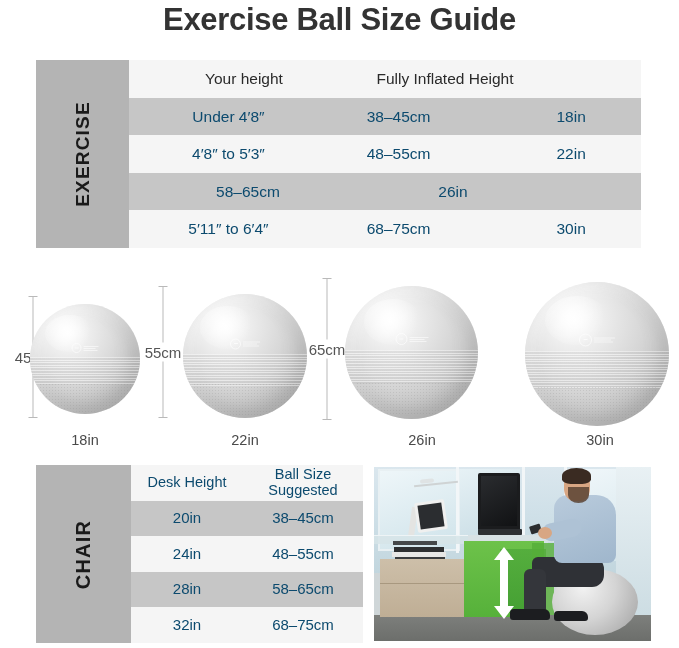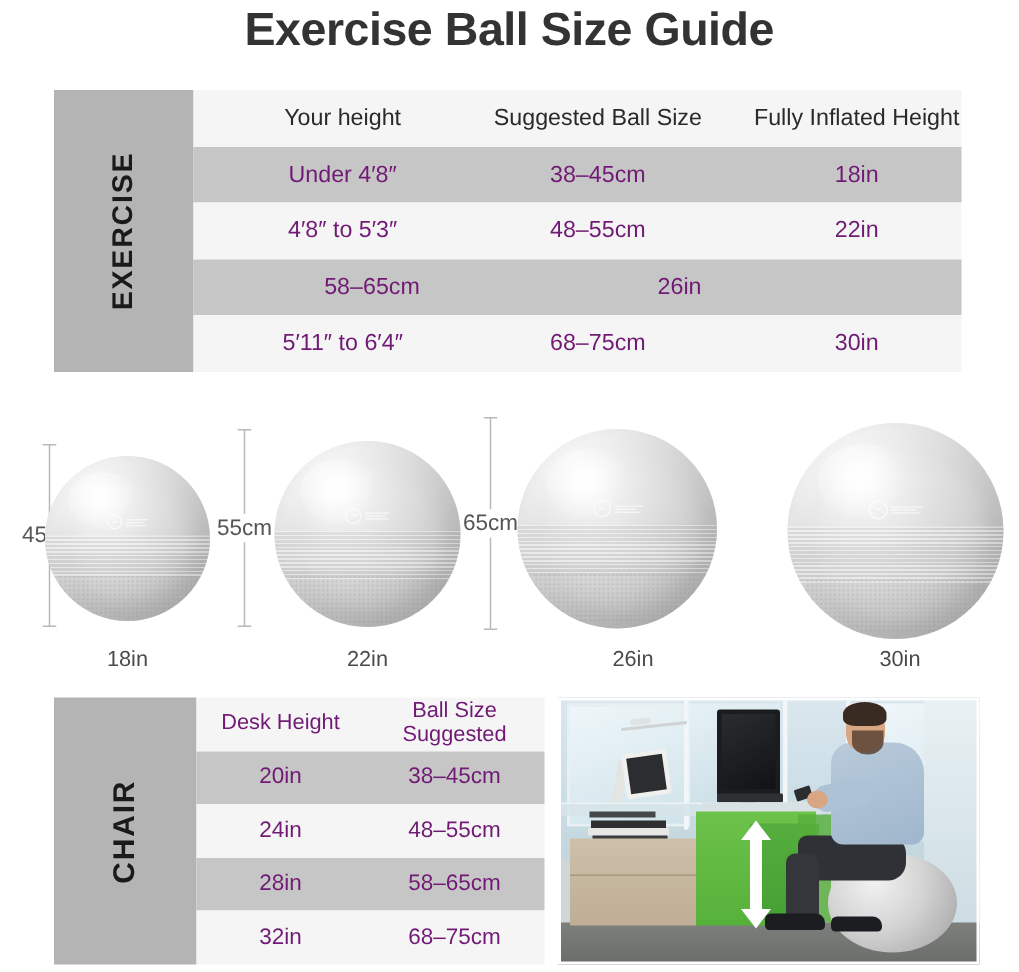--- a/index.html
+++ b/index.html
@@ -38,21 +38,21 @@
     font-weight:bold;
     color:#1a1a1a;
     letter-spacing:1.2px;
   }
   .grid{position:absolute;top:0;}
   .row{display:flex;width:100%;align-items:center;}
   .row.light{background:#f5f5f5;}
   .row.dark{background:#c6c6c6;}
   .cell{
     text-align:center;
-    color:#701a75;
+    color:#0c4a6e;
     line-height:1.12;
   }
 
   
   #exercise-table{left:36px;top:60px;width:605px;height:188px;}
   #exercise-table .side-tab{width:93px;height:188px;}
   #exercise-table .side-tab span{font-size:19px;}
   #exercise-table .grid{left:93px;width:512px;}
   #exercise-table .row{height:37.6px;}
   #exercise-table .cell{font-size:15.5px;margin-left:32px;}
@@ -228,21 +228,20 @@
   <div id="page-title">Exercise Ball Size Guide</div>
 
   <div class="table-block" id="exercise-table">
     <div class="side-tab">
       <span>EXERCISE</span>
     </div>
     <div class="grid">
 
       <div class="row light header">
         <div class="cell c1">Your height</div>
-        <div class="cell c2">Suggested Ball Size</div>
         <div class="cell c3">Fully Inflated Height</div>
       </div>
 
       <div class="row dark">
         <div class="cell c1">Under 4′8″</div>
         <div class="cell c2">38–45cm</div>
         <div class="cell c3">18in</div>
       </div>
 
       <div class="row light">

